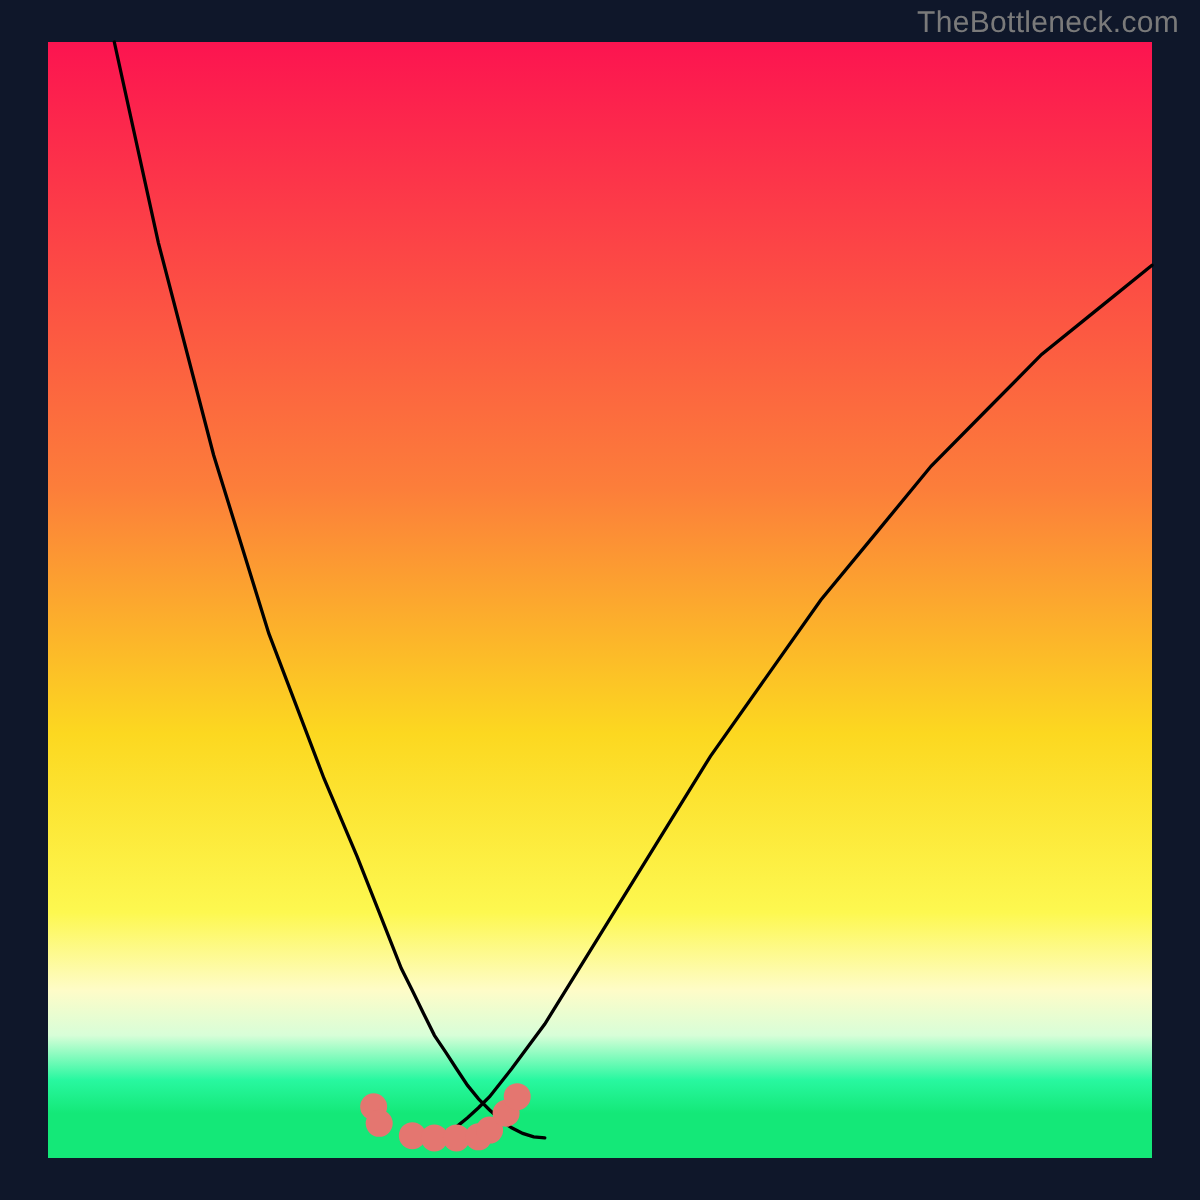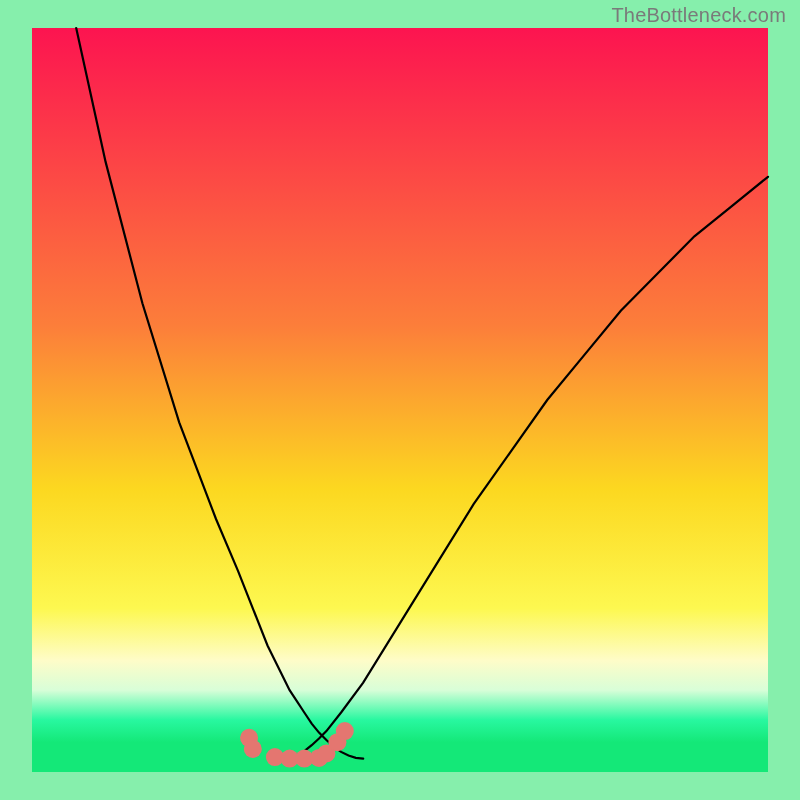--- a/index.html
+++ b/index.html
@@ -10,21 +10,21 @@
     background: #000;
     overflow: hidden;
     font-family: Arial, Helvetica, sans-serif;
   }
   .frame {
     position: absolute;
     top: 0;
     left: 0;
     width: 800px;
     height: 800px;
-    background: #86efac;
+    background: #0f172a;
   }
   .watermark {
     position: absolute;
     top: 4px;
     right: 14px;
     color: #7a7a7a;
     font-size: 20px;
     font-weight: 500;
     letter-spacing: 0.2px;
     user-select: none;

